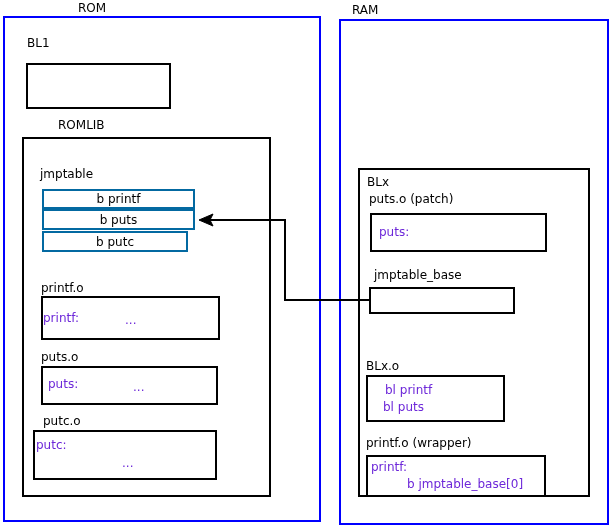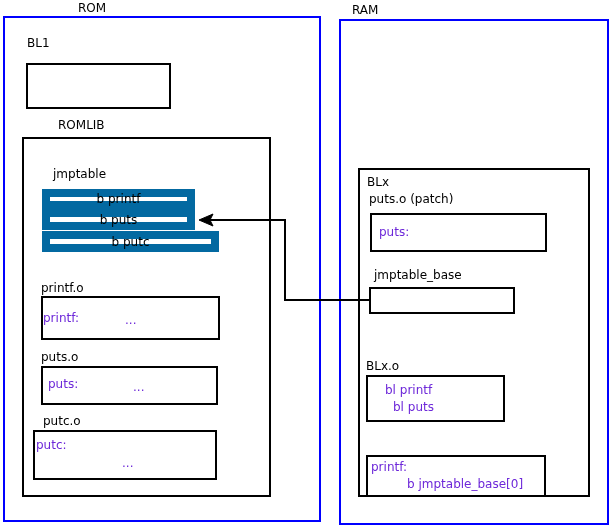--- a/index.html
+++ b/index.html
@@ -29,21 +29,21 @@
     background: transparent;
   }
   .bx {
     position: absolute;
     border: 2px solid #000000;
     box-sizing: border-box;
     background: #ffffff;
   }
   .cell {
     position: absolute;
-    border: 8px solid #0369a1;
+    border: 2px solid #0369a1;
     box-sizing: border-box;
     background: #ffffff;
     font-size: 12px;
     color: #000000;
     display: flex;
     align-items: center;
     justify-content: center;
     white-space: pre;
   }
   .bxtext {
@@ -69,24 +69,24 @@
 
   <div class="lbl" style="left:78px; top:1px;">ROM</div>
   <div class="region" style="left:3px; top:16px; width:318px; height:506px;"></div>
 
   <div class="lbl" style="left:27px; top:36px;">BL1</div>
   <div class="bx" style="left:26px; top:63px; width:145px; height:46px;"></div>
 
   <div class="lbl" style="left:27px; top:118px;margin-left:31px;">ROMLIB</div>
   <div class="bx" style="left:22px; top:137px; width:249px; height:360px;"></div>
 
-  <div class="lbl" style="left:53px; top:167px;">jmptable</div>
+  <div class="lbl" style="left:40px; top:167px;">jmptable</div>
   <div class="cell" style="left:42px; top:189px; width:153px; height:20px;">b printf</div>
   <div class="cell" style="left:42px; top:209px; width:153px; height:21px;">b puts</div>
-  <div class="cell" style="left:42px; top:231px; width:177px; height:21px;">b putc</div>
+  <div class="cell" style="left:42px; top:231px; width:146px; height:21px;">b putc</div>
 
   <div class="lbl" style="left:41px; top:281px;">printf.o</div>
   <div class="bx" style="left:41px; top:296px; width:179px; height:44px;"></div>
   <div class="bxtext" style="left:43px; top:311px;">printf:</div>
   <div class="bxtext" style="left:125px; top:313px;">...</div>
 
   <div class="lbl" style="left:41px; top:350px;">puts.o</div>
   <div class="bx" style="left:41px; top:366px; width:177px; height:39px;"></div>
   <div class="bxtext" style="left:48px; top:377px;">puts:</div>
   <div class="bxtext" style="left:133px; top:380px;">...</div>
@@ -105,22 +105,23 @@
   <div class="lbl" style="left:369px; top:192px;">puts.o (patch)</div>
   <div class="bx" style="left:370px; top:213px; width:177px; height:39px;"></div>
   <div class="bxtext" style="left:379px; top:225px;">puts:</div>
 
   <div class="lbl" style="left:374px; top:268px;">jmptable_base</div>
   <div class="bx" style="left:369px; top:287px; width:146px; height:27px;"></div>
 
   <div class="lbl" style="left:366px; top:359px;">BLx.o</div>
   <div class="bx" style="left:366px; top:375px; width:139px; height:47px;"></div>
   <div class="bxtext" style="left:385px; top:383px;">bl printf</div>
-  <div class="bxtext" style="left:383px; top:400px;margin-left:10px;">bl puts</div>
+  <div class="bxtext" style="left:383px; top:400px;">bl puts</div>
 
+  <div class="lbl" style="left:366px; top:436px;">printf.o (wrapper)</div>
   <div class="bx" style="left:366px; top:455px; width:180px; height:42px;"></div>
   <div class="bxtext" style="left:371px; top:460px;">printf:</div>
   <div class="bxtext" style="left:407px; top:477px;">b jmptable_base[0]</div>
 
   <svg id="connector" viewBox="0 0 613 530" width="613" height="530">
     <polyline points="369,300 285,300 285,220 206,220" fill="none" stroke="#000000" stroke-width="2"></polyline>
     <polygon points="199,220 213,214 210,220 213,226" fill="#000000" stroke="#000000" stroke-width="1" stroke-linejoin="round"></polygon>
   </svg>
 
 </div>

